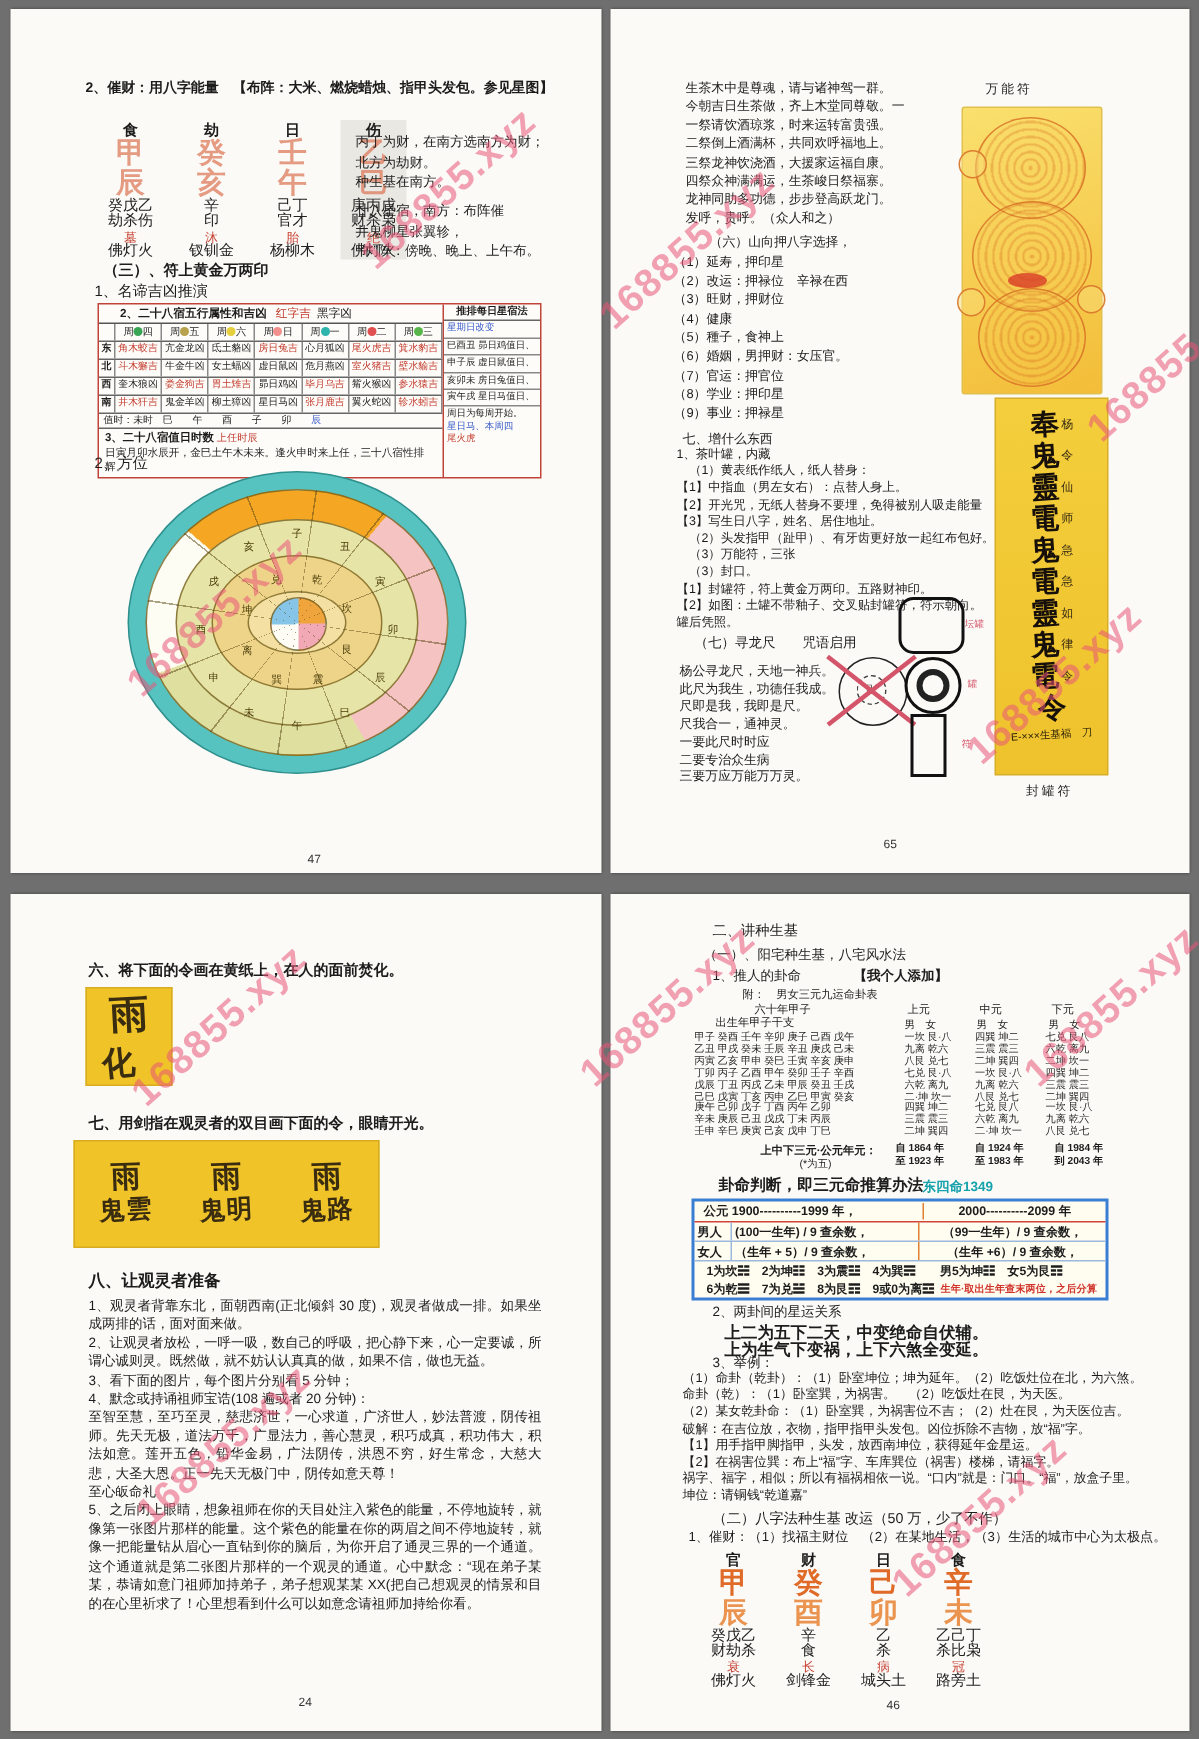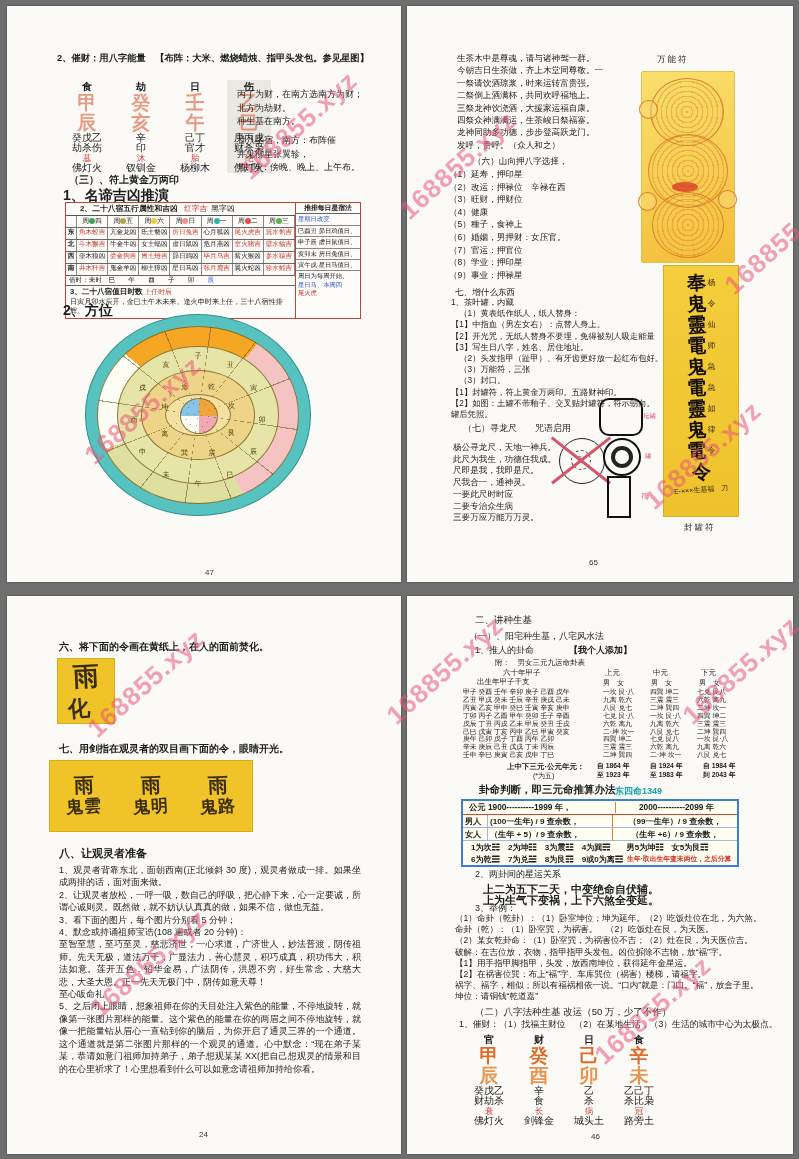--- a/index.html
+++ b/index.html
@@ -19,21 +19,21 @@
   .h1a{font-size:9.3px;font-weight:bold;width:340px;line-height:12px;}
   .bazi{display:flex;gap:10px;}
   .bzcol{width:44px;text-align:center;}
   .bzcol.hl{background:#eae8e3;}
   .bz-god{font-size:10px;font-weight:bold;height:13px;}
   .bz-big{font-size:19px;line-height:20px;font-weight:bold;}
   .bz1 .bz-big{color:rgba(221,116,84,.72);}
   .bz-s{font-size:10px;line-height:10px;color:#222;}
   .bz-r{font-size:8.6px;line-height:10px;color:#c84436;}
   .notes{font-size:9px;line-height:13.5px;width:162px;}
-  .sec{font-size:14px;font-weight:bold;}
+  .sec{font-size:10px;}
   .secb{font-size:10px;font-weight:bold;}
   
   .mt{width:294px;border:1.5px solid #c0443a;background:#fdfcf8;display:flex;font-family:"Liberation Sans",sans-serif;}
   .mt-left{flex:1;border-right:1px solid #c0443a;}
   .mt-title{height:12px;font-size:7.8px;font-weight:bold;border-bottom:1px solid #555;padding-left:14px;white-space:nowrap;}
   .mt-red{color:#c23b2e;font-weight:normal;margin-left:6px;}
   .mt-blk{color:#222;font-weight:normal;margin-left:4px;}
   .mt-hdr,.mt-row{display:flex;border-bottom:1px solid #666;height:11px;align-items:center;}
   .mt-corner,.mt-dir{width:10px;font-size:6.6px;font-weight:bold;text-align:center;border-right:1px solid #888;align-self:stretch;}
   .mt-h{flex:1;font-size:6.8px;text-align:center;border-right:1px solid #888;align-self:stretch;white-space:nowrap;}

